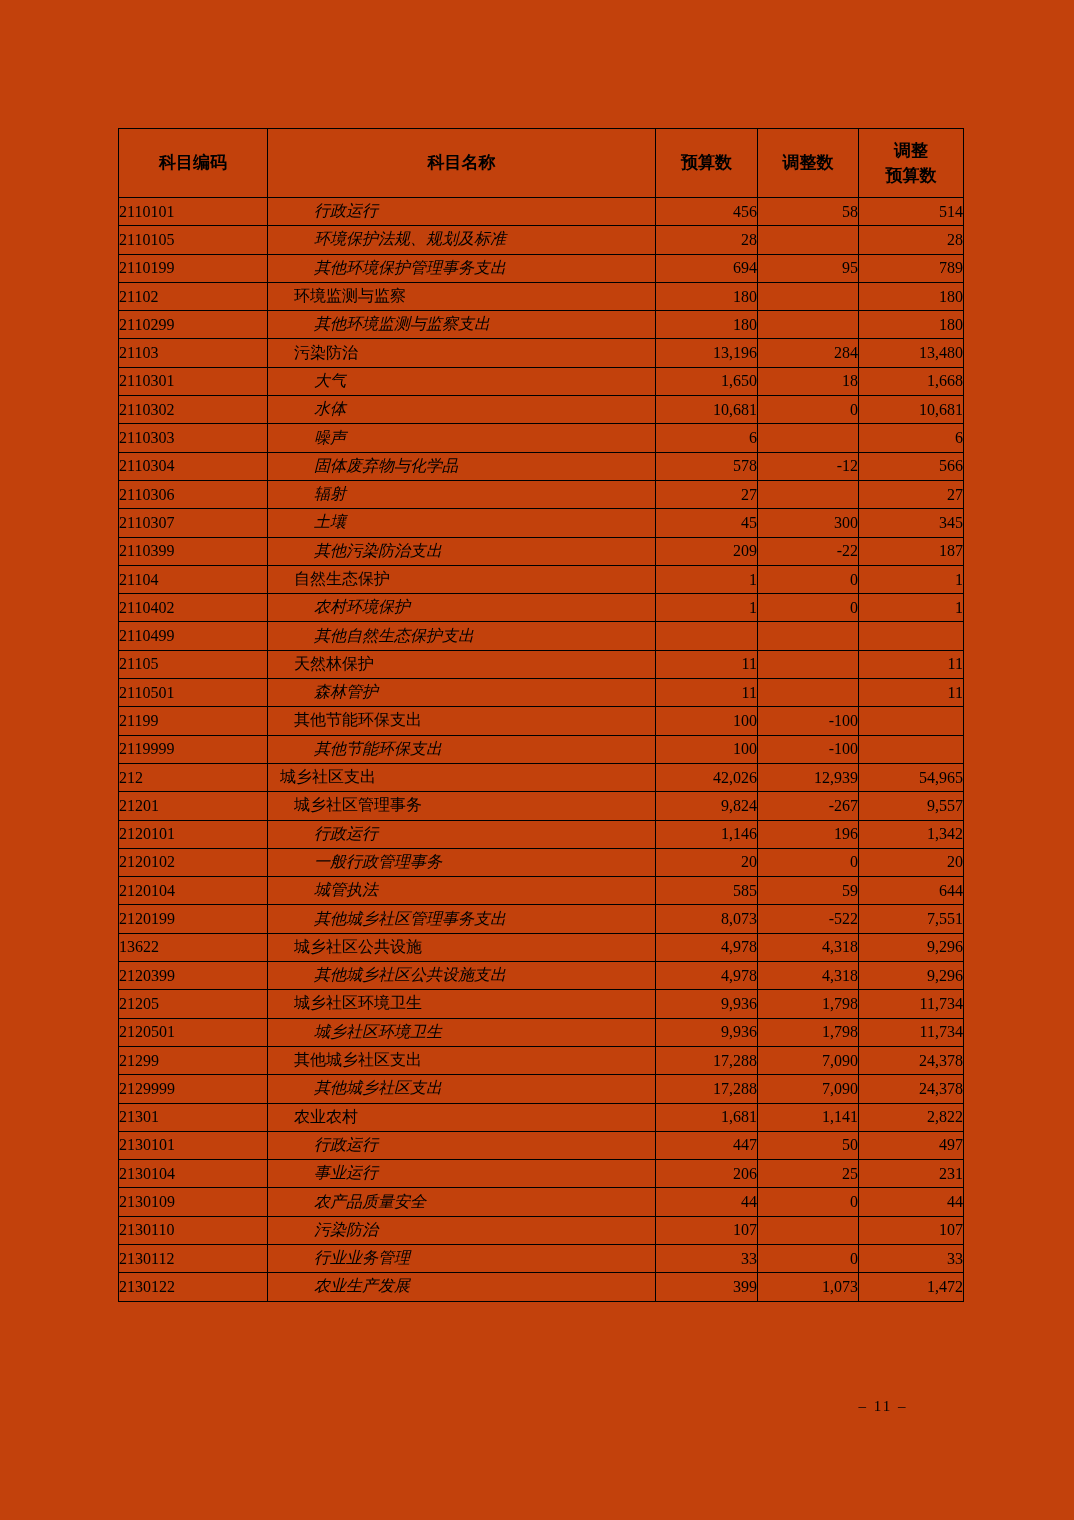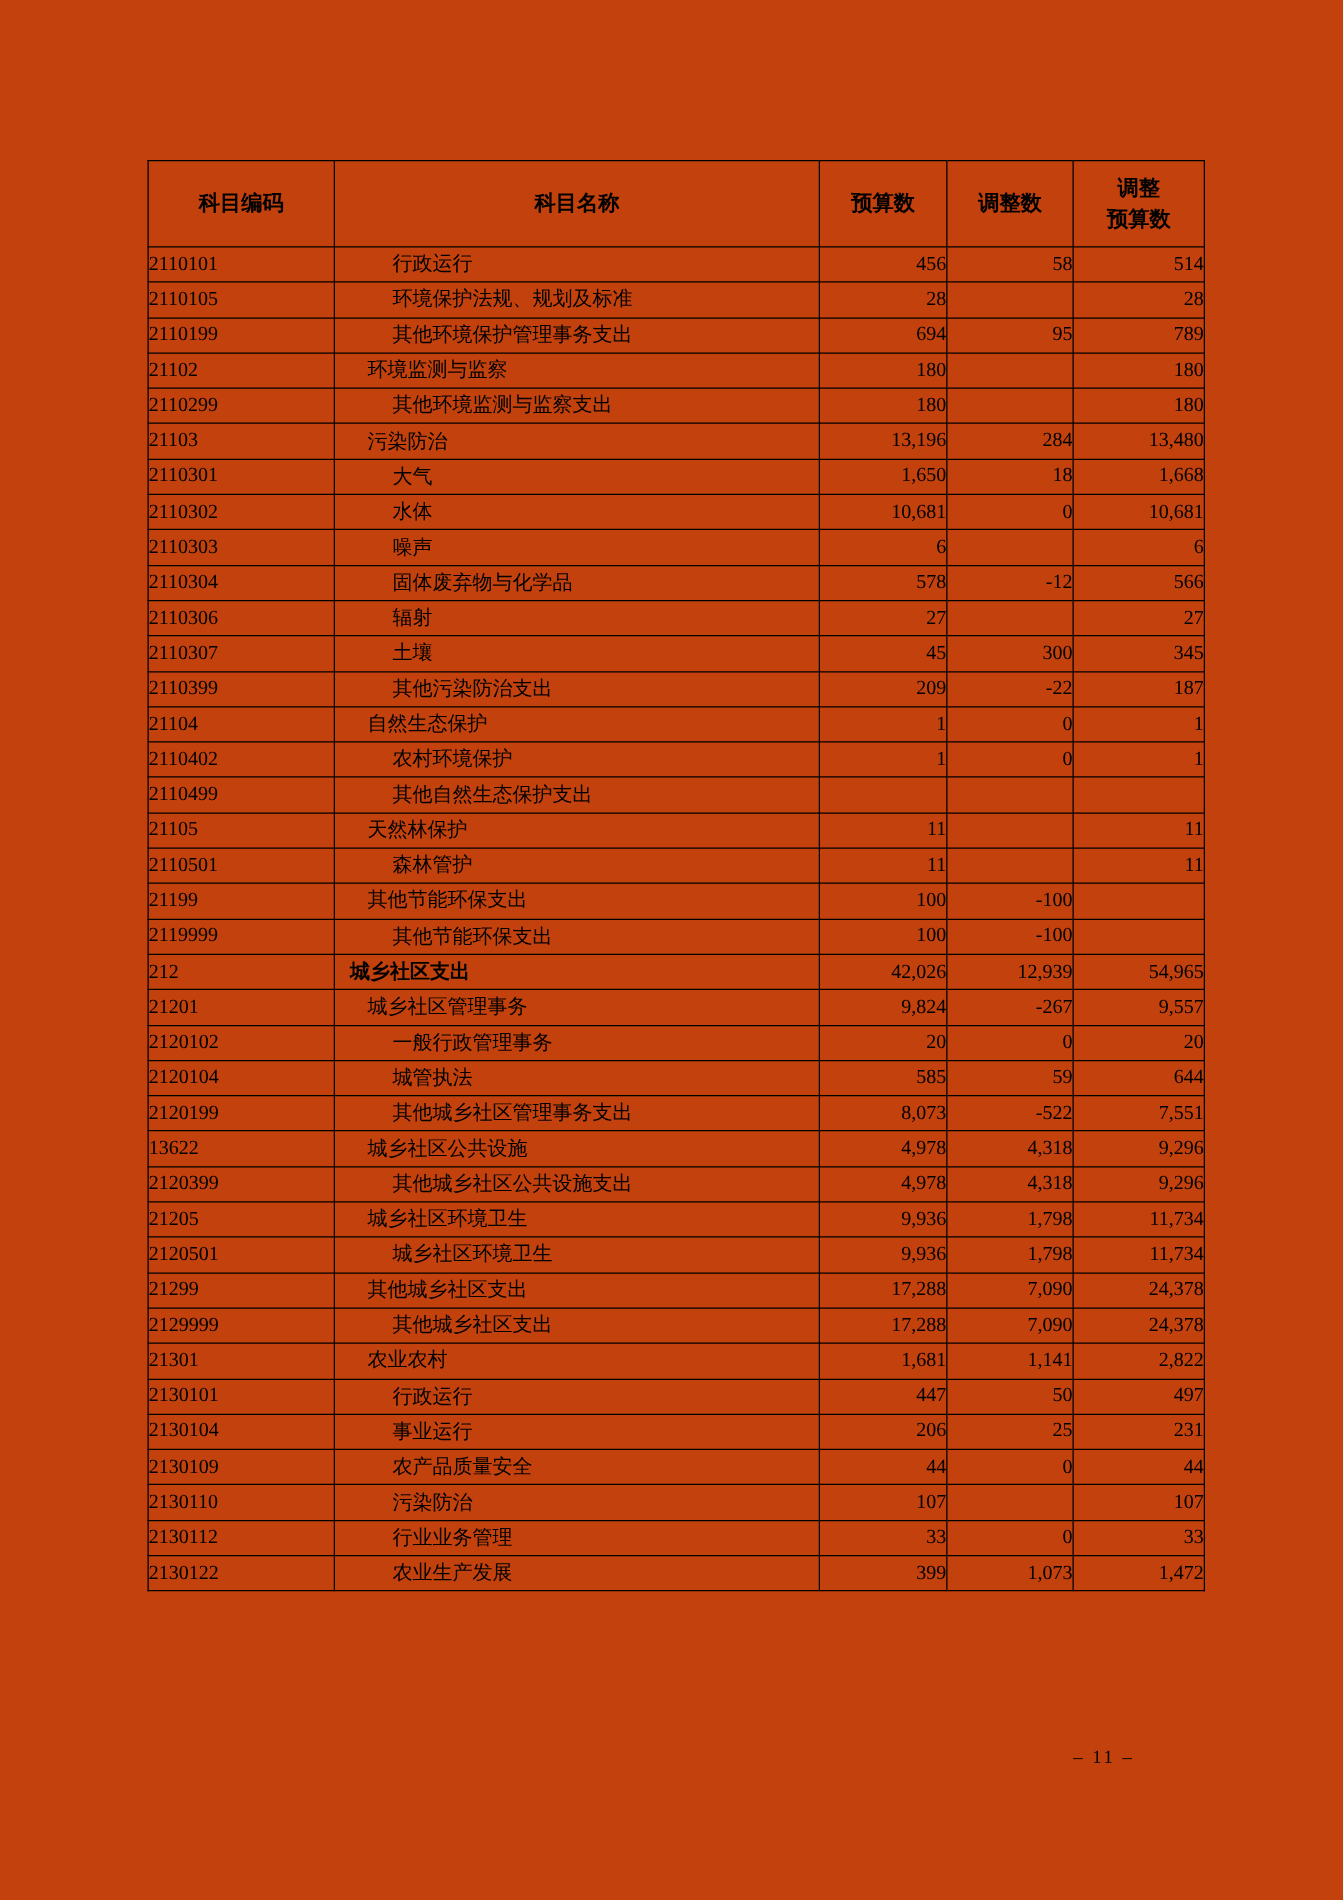--- a/index.html
+++ b/index.html
@@ -49,23 +49,23 @@
   col.c-name   { width: 388px; }
   col.c-budget { width: 102px; }
   col.c-adjust { width: 101px; }
   col.c-final  { width: 105px; }
 
   td.cell-code {
     text-align: left;
     padding-left: 12px;
   }
   td.cell-name { text-align: left; }
-  td.cell-name.indent-0 { padding-left: 12px; font-weight: bold; }
+  td.cell-name.indent-0 { padding-left: 12px; }
   td.cell-name.indent-1 { padding-left: 26px; }
-  td.cell-name.indent-2 { padding-left: 46px; }
+  td.cell-name.indent-2 { padding-left: 46px; font-style: italic; }
   td.num {
     text-align: right;
     padding-right: 8px;
   }
   .page-number {
     position: absolute;
     left: 838px;
     top: 1398px;
     width: 90px;
     font-size: 15px;
@@ -245,20 +245,27 @@
           <td class="num">54,965</td>
         </tr>
         <tr>
           <td class="cell-code">21201</td>
           <td class="cell-name indent-1">城乡社区管理事务</td>
           <td class="num">9,824</td>
           <td class="num">-267</td>
           <td class="num">9,557</td>
         </tr>
         <tr>
+          <td class="cell-code">2120101</td>
+          <td class="cell-name indent-2">行政运行</td>
+          <td class="num">1,146</td>
+          <td class="num">196</td>
+          <td class="num">1,342</td>
+        </tr>
+        <tr>
           <td class="cell-code">2120102</td>
           <td class="cell-name indent-2">一般行政管理事务</td>
           <td class="num">20</td>
           <td class="num">0</td>
           <td class="num">20</td>
         </tr>
         <tr>
           <td class="cell-code">2120104</td>
           <td class="cell-name indent-2">城管执法</td>
           <td class="num">585</td>

